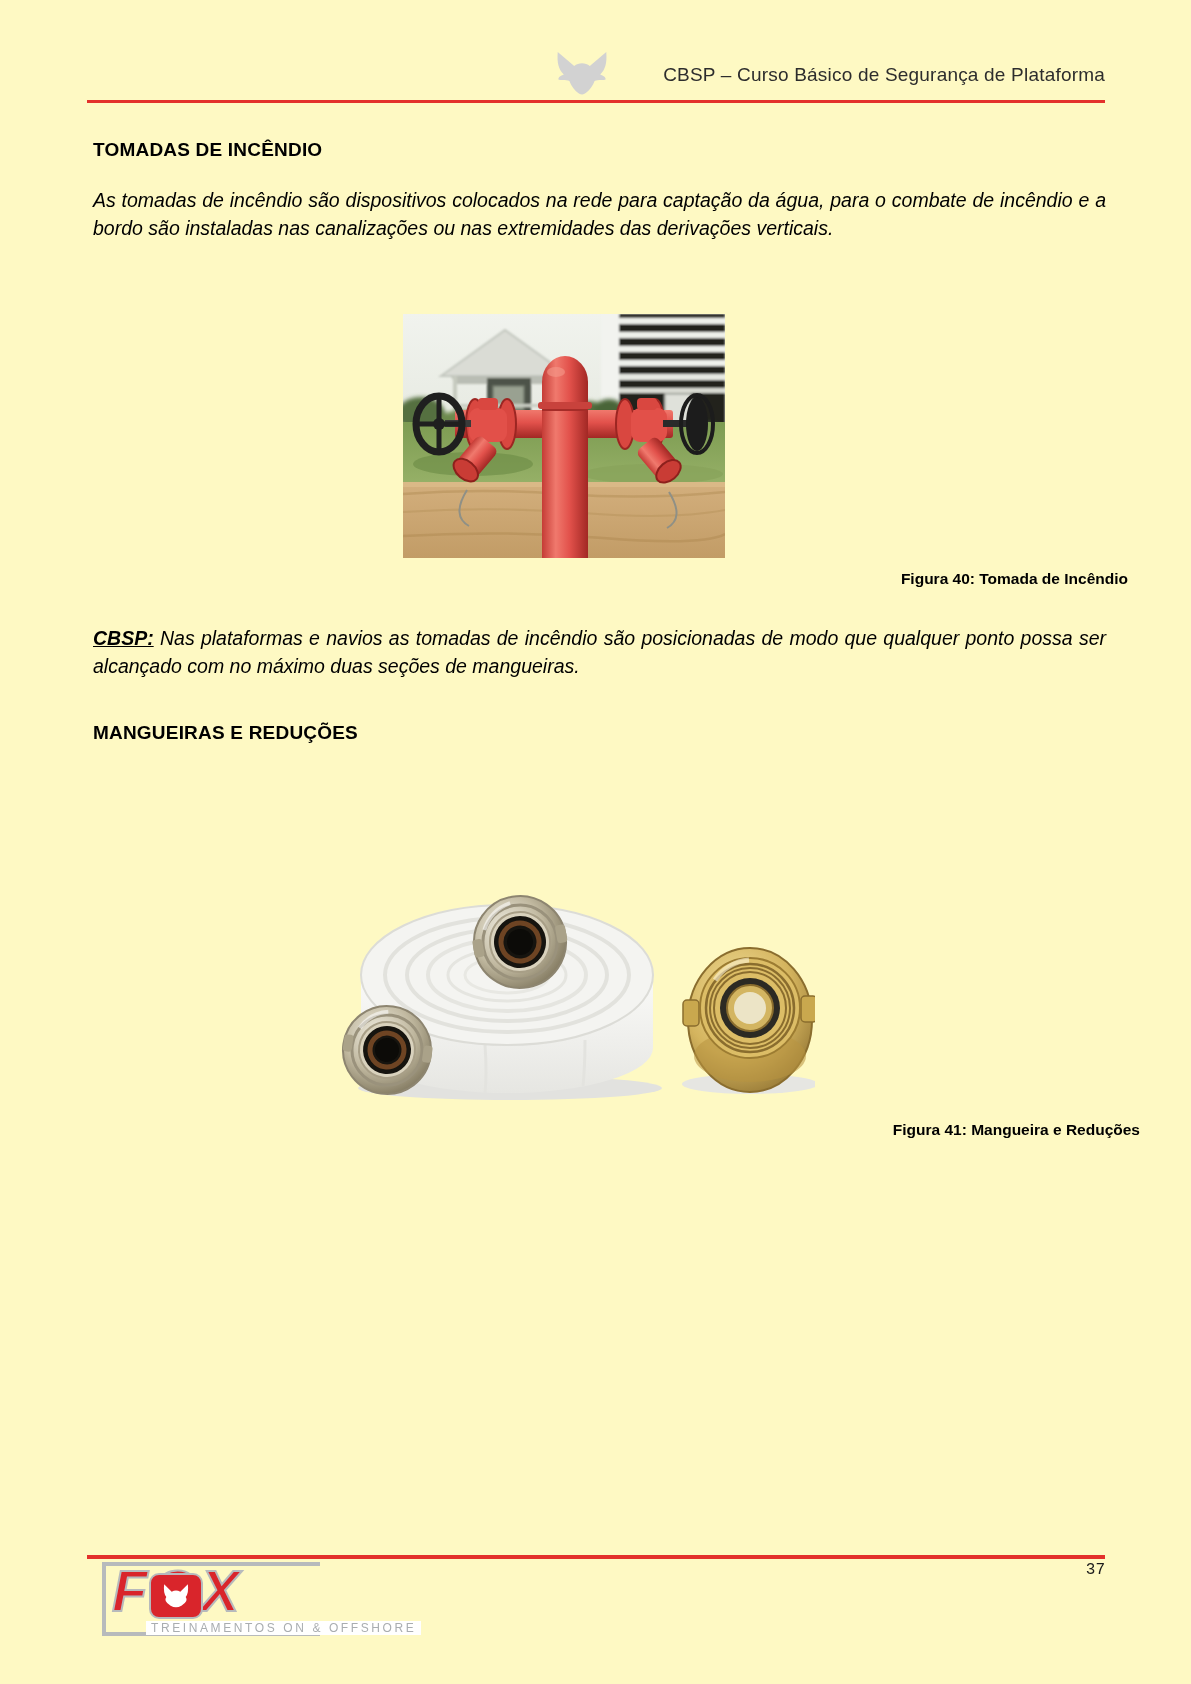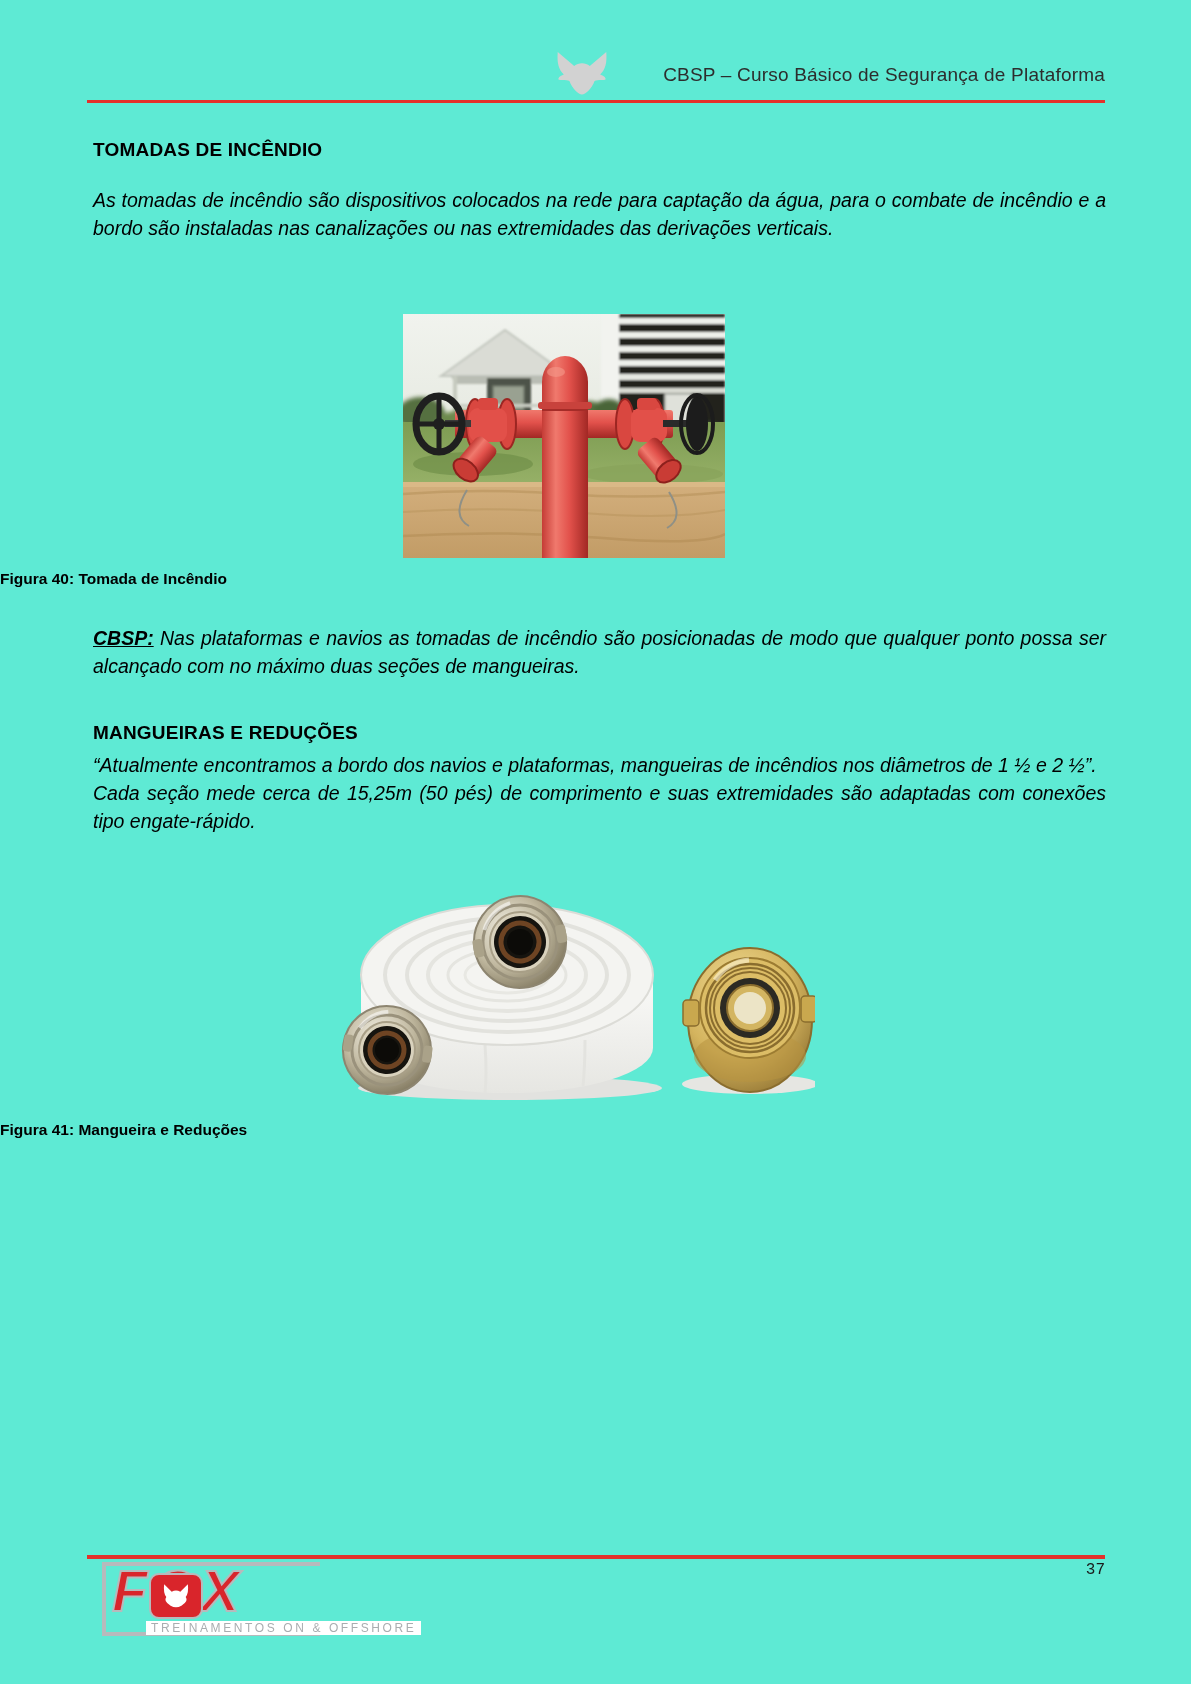--- a/index.html
+++ b/index.html
@@ -1,20 +1,20 @@
 <!DOCTYPE html>
 <html><head>
 <meta charset="utf-8">
 <style>
   html,body{margin:0;padding:0;background:#8a8a8a;}
   .page{
     position:relative;
     width:1191px;height:1684px;
     margin:0 auto;
-    background:#5eead4;
+    background:#fef9c3;
     font-family:"Liberation Sans",sans-serif;
     color:#000;
     overflow:hidden;
   }
   
   .hdr-fox{position:absolute;left:556px;top:47px;width:52px;height:50px;}
   .hdr-title{
     position:absolute;top:64px;right:86px;
     font-size:19px;color:#2d2d2d;letter-spacing:.2px;
     font-family:"Liberation Sans",sans-serif;
@@ -34,21 +34,21 @@
   .para p{margin:0;}
   .p-tomadas{top:186px;}
   .p-nota{top:624px;}
   .p-mang{top:751px;}
   .nota-label{font-weight:bold;text-decoration:underline;}
   
   .fig40{position:absolute;left:403px;top:314px;width:322px;height:244px;}
   .fig41{position:absolute;left:335px;top:880px;width:480px;height:225px;}
   .caption{
     position:absolute;left:0;
-    text-align:left;font-size:15.5px;font-weight:bold;
+    text-align:right;font-size:15.5px;font-weight:bold;
   }
   .cap40{top:570px;width:1128px;}
   .cap41{top:1121px;width:1140px;}
   
   .ftr-rule{position:absolute;left:87px;top:1555px;width:1018px;height:4px;background:#e3312b;}
   .page-num{
     position:absolute;top:1561px;right:86px;
     font-family:Liberation Mono, monospace;font-size:16px;color:#1a1a1a;
   }
   .fox-logo{position:absolute;left:90px;top:1560px;width:310px;height:100px;}
@@ -207,24 +207,20 @@
     </svg>
   </div>
   <div class="caption cap40">Figura 40: Tomada de Incêndio</div>
 
   <p class="para p-nota">
     <span class="nota-label">CBSP:</span><span> Nas plataformas e navios as tomadas de incêndio são posicionadas de modo que qualquer ponto possa ser alcançado com no máximo duas seções de mangueiras.</span>
   </p>
 
   <div class="h1 mangueiras">MANGUEIRAS E REDUÇÕES</div>
 
-  <div class="para p-mang">
-    <p>“Atualmente encontramos a bordo dos navios e plataformas, mangueiras de incêndios nos diâmetros de 1 ½ e 2 ½”.</p>
-    <p>Cada seção mede cerca de 15,25m (50 pés) de comprimento e suas extremidades são adaptadas com conexões tipo engate-rápido.</p>
-  </div>
 
   <div class="fig41">
     <svg width="480" height="225" viewBox="0 0 480 225">
       <defs>
         <radialGradient id="metal" cx="0.38" cy="0.35" r="0.75">
           <stop offset="0" stop-color="#f4f1e6"></stop>
             <stop offset="0.55" stop-color="#c2ba a1" .replace('="" ','')=""></stop>
         </radialGradient>
         <radialGradient id="metal2" cx="0.38" cy="0.35" r="0.8">
           <stop offset="0" stop-color="#f4f1e6"></stop>

